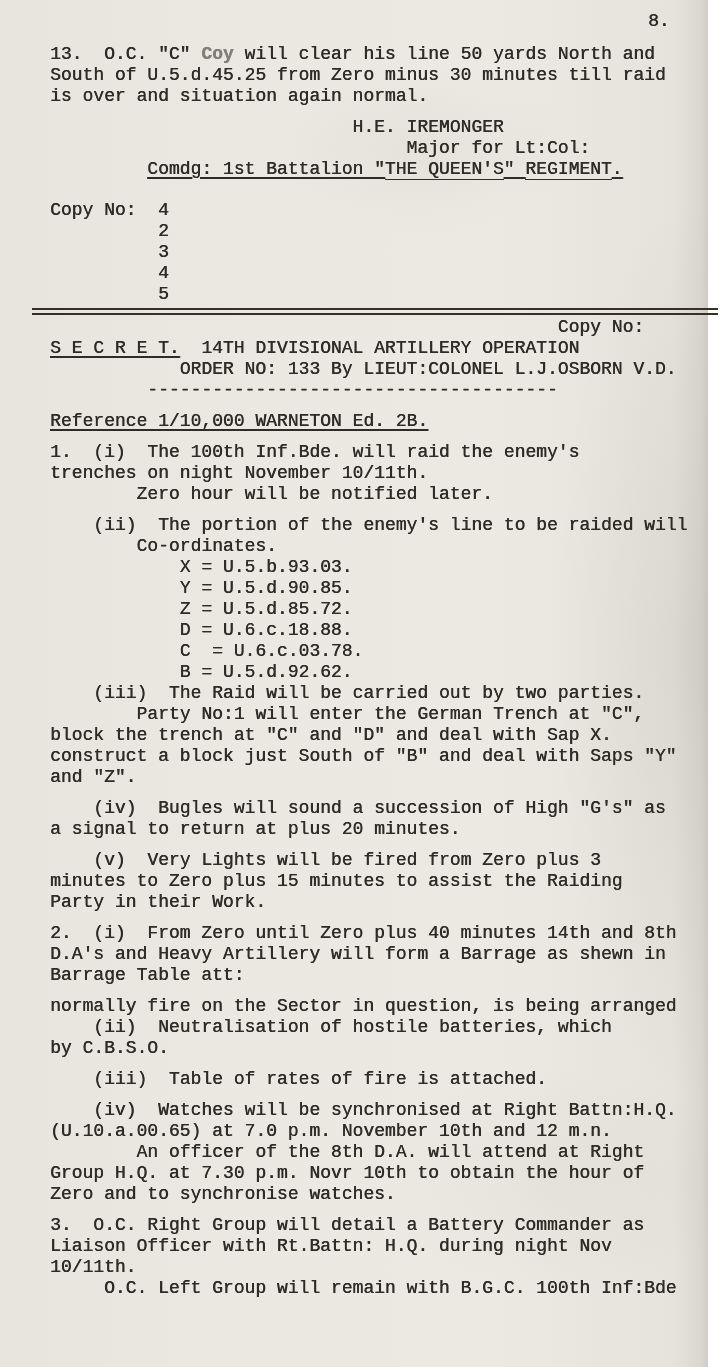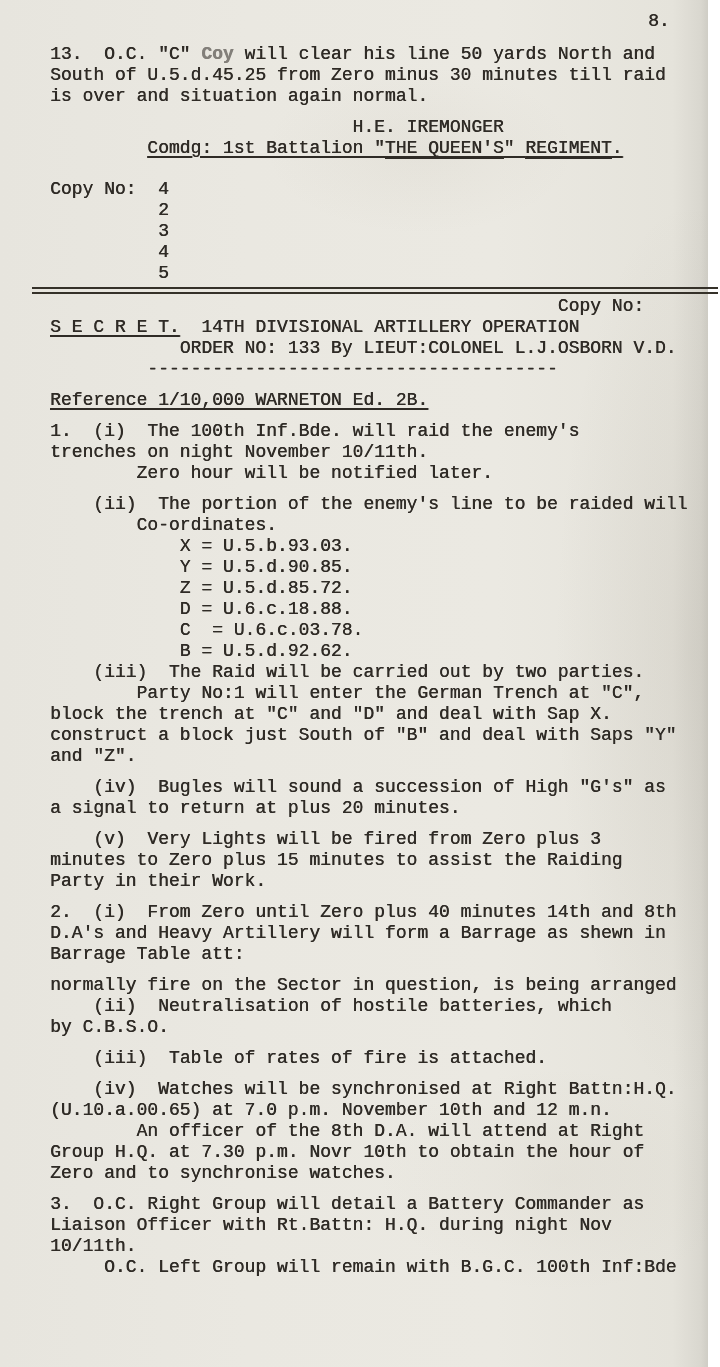--- a/index.html
+++ b/index.html
@@ -58,38 +58,38 @@
     border-top: 2.5px solid #353129;
     border-bottom: 2px solid #353129;
     box-sizing: content-box;
   }
   .u1 {
     text-decoration: underline;
     text-decoration-thickness: 1.6px;
     text-underline-offset: 3px;
   }
   .u2 {
-    text-decoration: underline;
     text-decoration-thickness: 1.6px;
     text-underline-offset: 3px;
     border-bottom: 1.6px solid currentColor;
   }
   .faint { opacity: 0.55; font-weight: bold; }
 </style>
 </head>
 <body>
 
 <div class="paper">
   <div class="page-number">8.</div>
   <div class="doc-body" id="document-body">
       <div class="line"><span>13.  O.C. "C" </span><span class="faint">Coy</span><span> will clear his line 50 yards North and</span></div>
       <div class="line"><span>South of U.5.d.45.25 from Zero minus 30 minutes till raid</span></div>
       <div class="line"><span>is over and situation again normal.</span></div>
       <div class="blank"></div>
       <div class="line">                            <span>H.E. IREMONGER</span></div>
+      <div class="line">                                 <span>Major for Lt:Col:</span></div>
       <div class="line">         <span class="u1">Comdg: 1st Battalion "</span><span class="u2">THE QUEEN'S</span><span class="u1">" </span><span class="u2">REGIMENT</span><span class="u1">.</span></div>
       <div class="blank"></div>
       <div class="blank"></div>
       <div class="line"><span>Copy No:  4</span></div>
       <div class="line">          <span>2</span></div>
       <div class="line">          <span>3</span></div>
       <div class="line">          <span>4</span></div>
       <div class="line">          <span>5</span></div>
       <div class="double-rule"></div>
       <div class="line">                                               <span>Copy No:</span></div>

